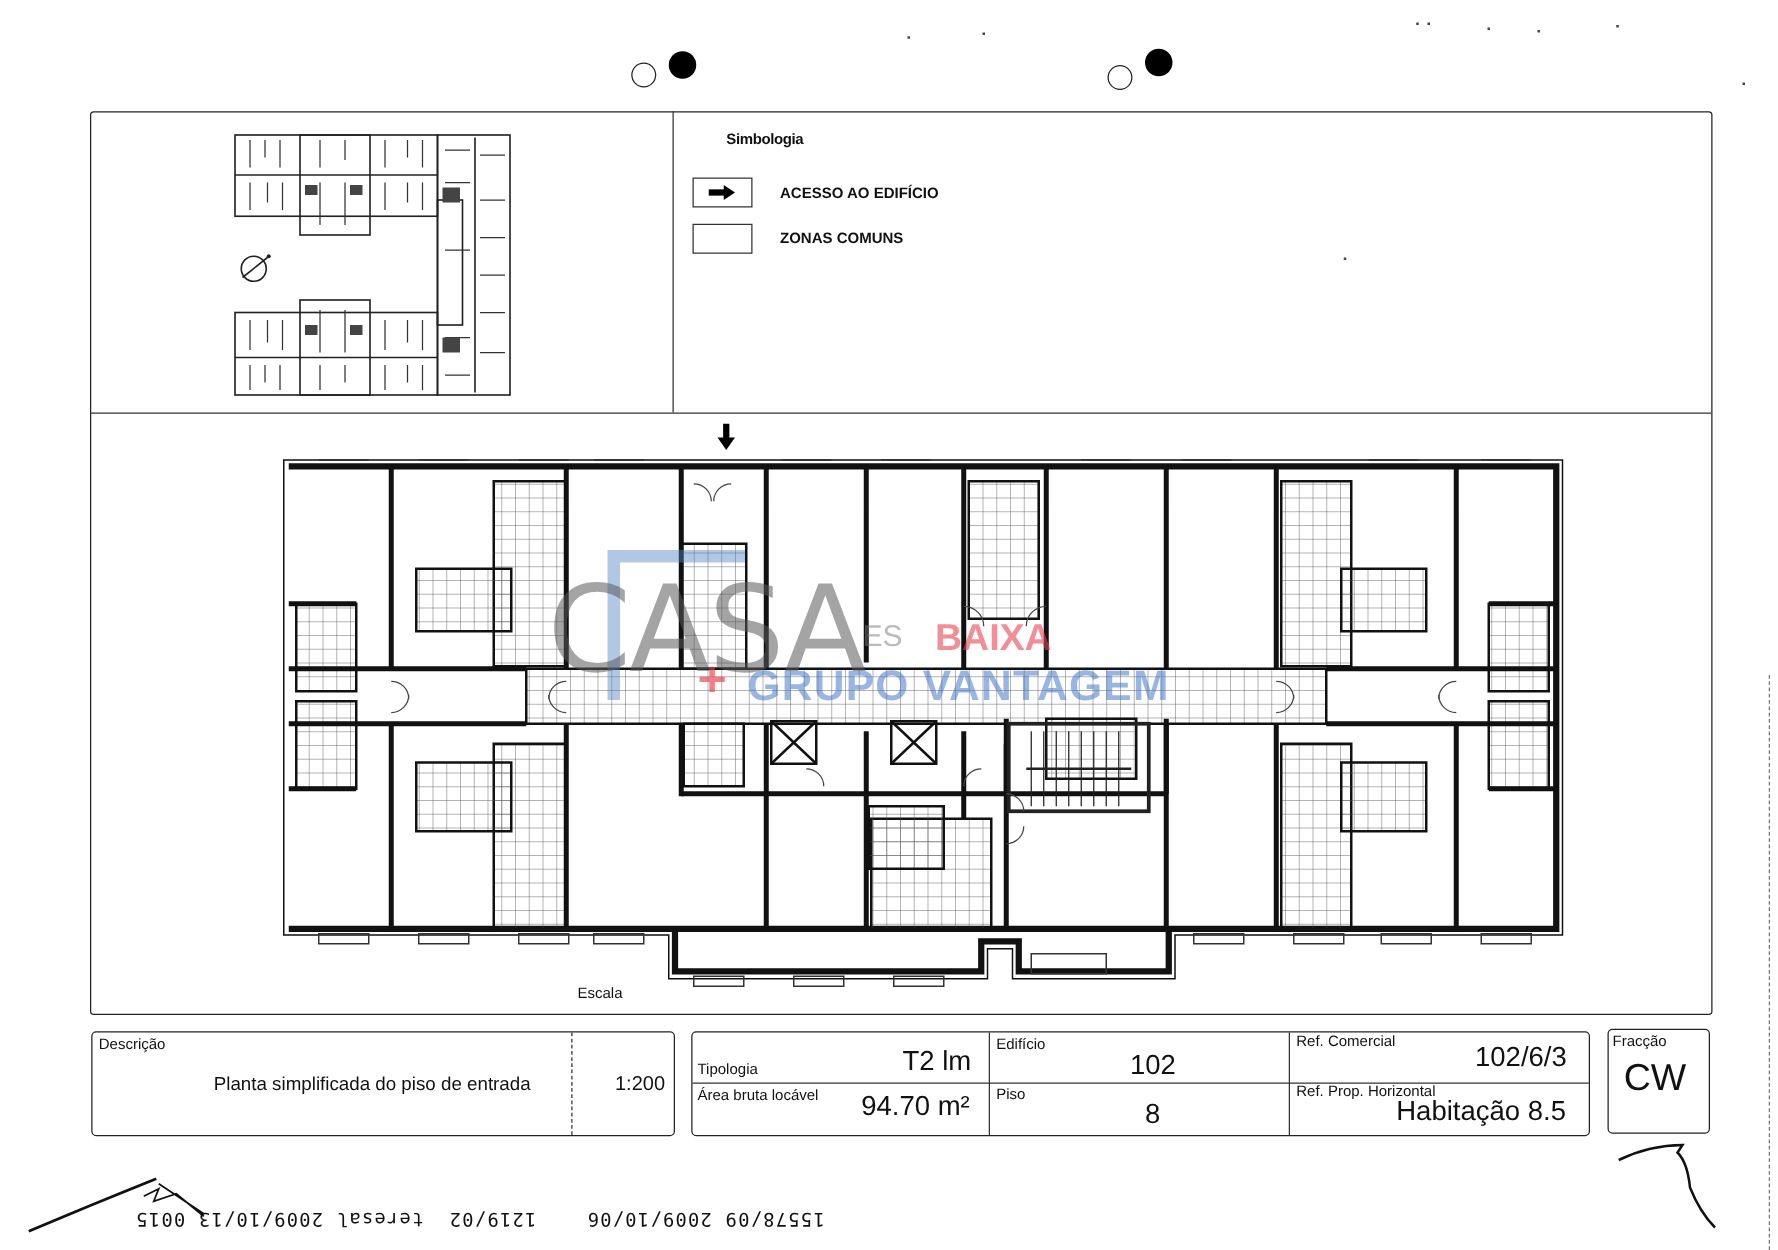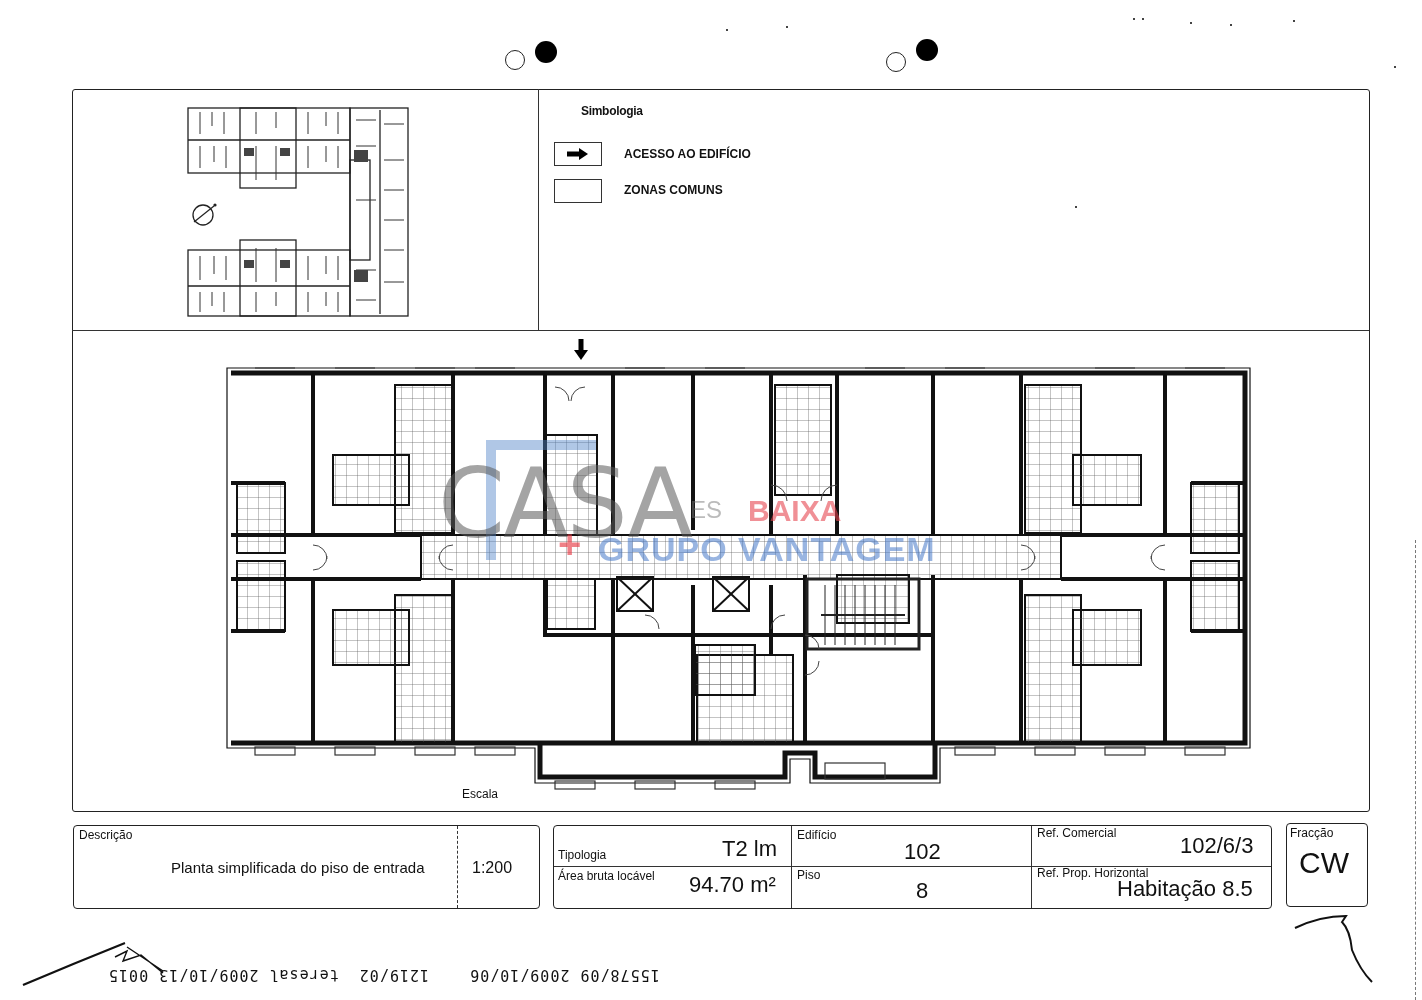--- a/index.html
+++ b/index.html
@@ -197,21 +197,21 @@
   <div class="wm-baixa" style="left:748px;top:494px;">BAIXA</div>
   <div class="abs" style="left:558px;top:522px;font-size:40px;font-weight:bold;color:rgba(230,60,70,0.65);">+</div>
   <div class="wm-grupo" style="left:598px;top:530px;">GRUPO VANTAGEM</div>
 </div>
 
 <div class="frame" style="left:73px;top:825px;width:465px;height:82px;"></div>
 <div class="vline" style="left:457px;top:826px;height:82px;border-left-style:dashed;"></div>
 <div class="lbl" style="left:79px;top:828px;">Descrição</div>
 <div class="val" style="left:123px;top:859px;font-size:15px;margin-left:48px;">Planta simplificada do piso de entrada</div>
 <div class="lbl" style="left:462px;top:787px;">Escala</div>
-<div class="val" style="left:472px;top:859px;font-size:16px;">1:200</div>
+<div class="val" style="left:492px;top:859px;font-size:16px;">1:200</div>
 
 <div class="frame" style="left:553px;top:825px;width:717px;height:82px;"></div>
 <div class="hline" style="left:554px;top:866px;width:717px;"></div>
 <div class="vline" style="left:791px;top:826px;height:82px;"></div>
 <div class="vline" style="left:1031px;top:826px;height:82px;"></div>
 
 <div class="lbl" style="left:558px;top:828px;margin-top:20px;">Tipologia</div>
 <div class="val" style="left:722px;top:836px;font-size:22px;">T2 lm</div>
 <div class="lbl" style="left:558px;top:869px;">Área bruta locável</div>
 <div class="val" style="left:689px;top:872px;font-size:22px;">94.70 m²</div>

